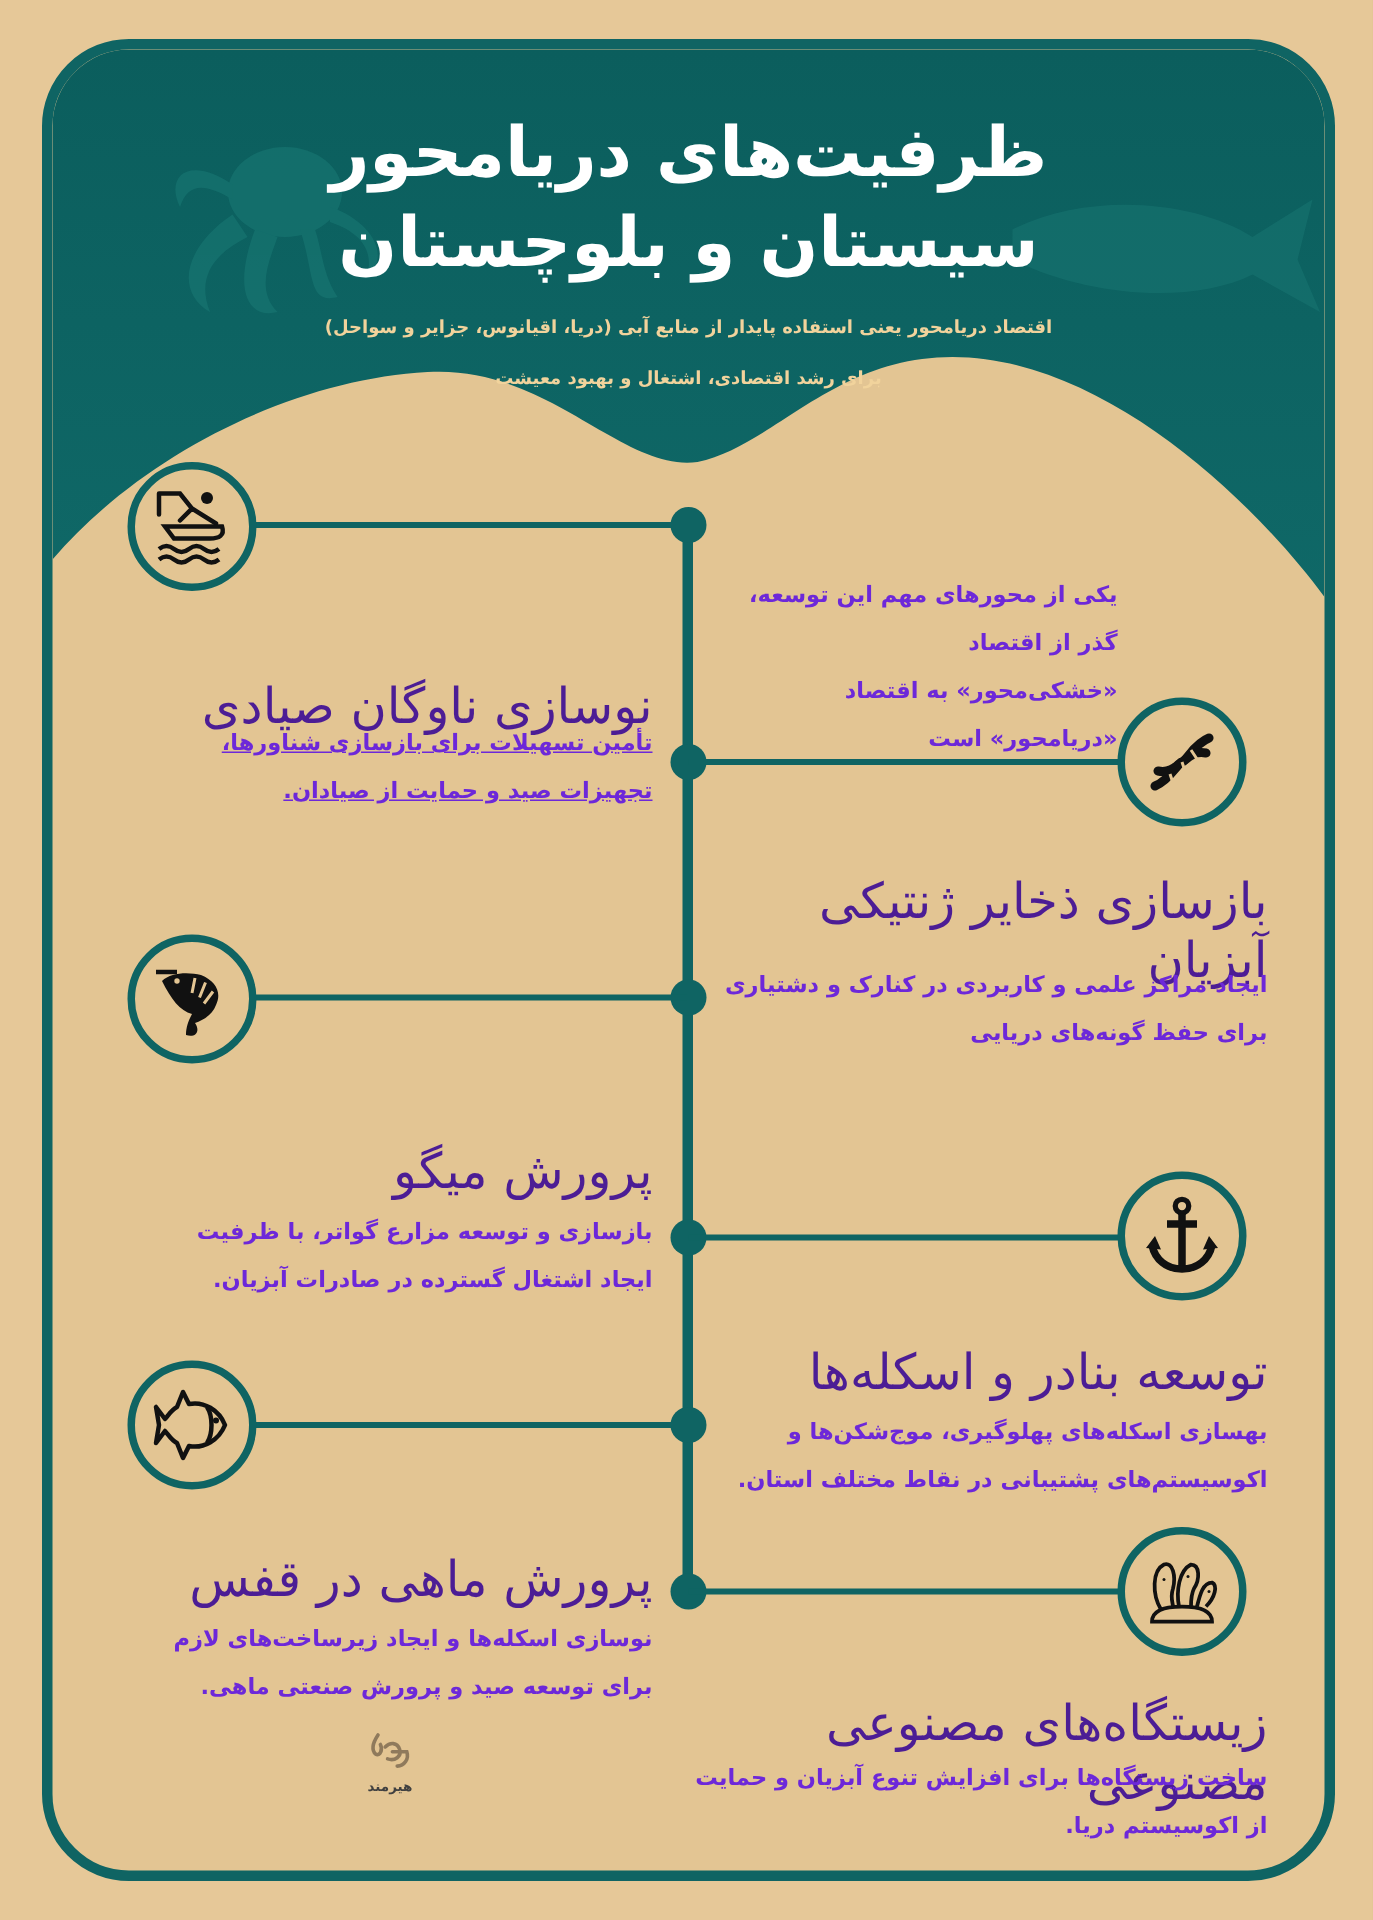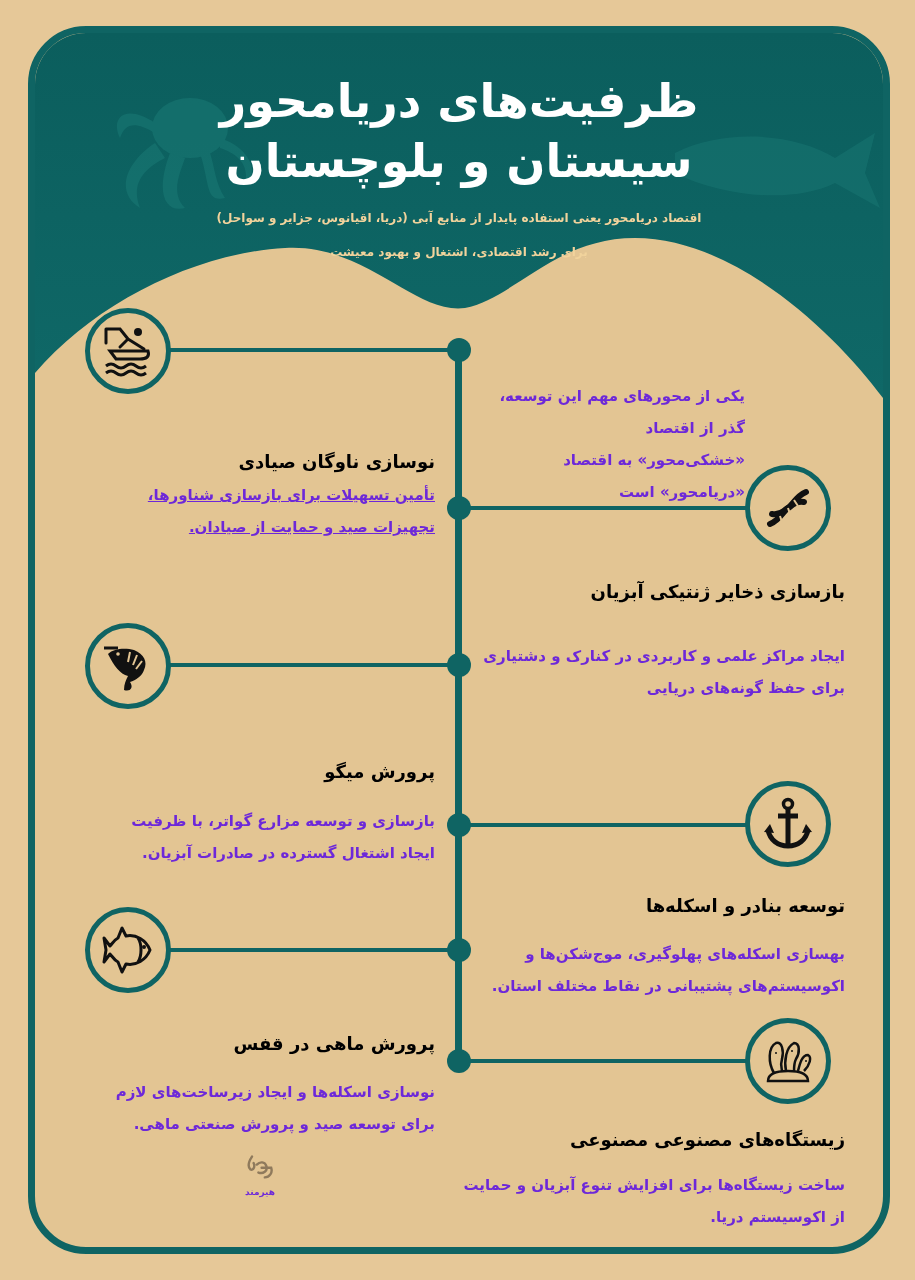--- a/index.html
+++ b/index.html
@@ -46,31 +46,31 @@
     position: absolute; height: 4px; background: #0f6463;
   }
   .icon-circle {
     position: absolute; width: 86px; height: 86px; border-radius: 50%;
     border: 5px solid #0f6463; background: transparent;
     display: flex; align-items: center; justify-content: center;
   }
   .icon-circle svg { width: 56px; height: 56px; }
   .sec-title {
     position: absolute; direction: rtl; text-align: right;
-    color: #000000; font-weight: bold; font-size: 18px;
+    color: #4c1d95; font-weight: normal; font-size: 33px;
     font-family: "DejaVu Sans", sans-serif;
   }
   .sec-desc {
     position: absolute; direction: rtl; text-align: right;
     color: #6d28d9; font-weight: bold; font-size: 15px; line-height: 32px;
     font-family: "DejaVu Sans", sans-serif;
   }
   .logo {
     position: absolute; left: 200px; top: 1120px; width: 50px; text-align: center;
-    color: #6d28d9;
+    color: #404040;
   }
   .logo-text { font-size: 9px; font-weight: bold; display: block; margin-top: 2px; }
 </style>
 </head>
 <body>
 
 <div class="frame">
 
   <div class="header-bg">
     <svg viewBox="0 0 848 400" preserveAspectRatio="none">

